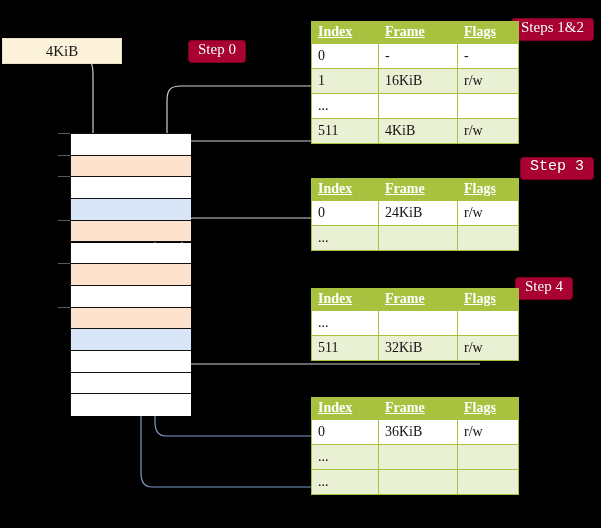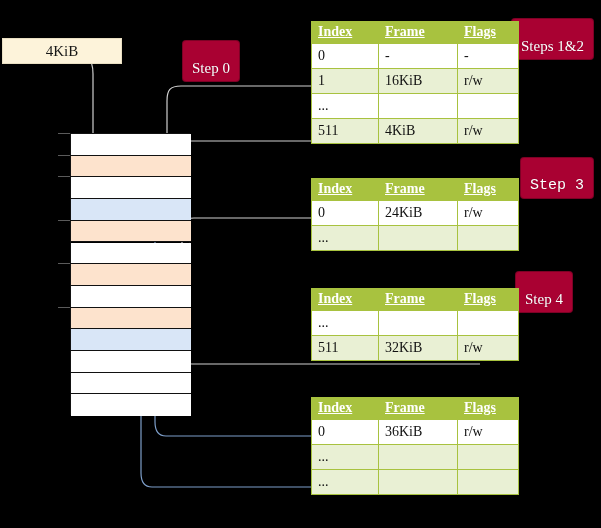--- a/index.html
+++ b/index.html
@@ -17,21 +17,21 @@
   }
 
   
   .badge {
     position: absolute;
     background: #a90132;
     color: #ffffff;
     font-family: "Liberation Serif", "DejaVu Serif", serif;
     font-size: 15px;
     line-height: 1;
-    padding: 20px 9px 5px 9px;
+    padding: 1px 9px 5px 9px;
     border-radius: 3px;
     white-space: nowrap;
     box-shadow: 0 0 0 1px #7d0125;
     text-shadow: 0 0 1px rgba(0,0,0,.4);
   }
 
   
   .cream-label {
     position: absolute;
     background: #fdf3da;
@@ -152,24 +152,24 @@
     <g fill="none" stroke="#7d9ec9" stroke-width="1.2">
 
       <path d="M480,436 L166,436 C 158,436 155,431 155,422 L155,233" marker-end="url(#ahBlue)"></path>
 
       <path d="M480,487 L152,487 C 144,487 141,482 141,473 L141,321" marker-end="url(#ahBlue)"></path>
     </g>
   </svg>
 
   <div class="cream-label" style="left:2px; top:38px; width:118px; height:24px; line-height:24px;">4KiB</div>
 
-  <div class="badge" style="left:183px; top:41px;">Step 0</div>
+  <div class="badge" style="left:189px; top:41px;">Step 0</div>
   <div class="badge" style="left:512px; top:19px;">Steps 1&amp;2</div>
   <div class="badge" style="left:521px; top:158px;font-family:Liberation Mono, monospace;">Step 3</div>
-  <div class="badge" style="left:516px; top:272px;">Step 4</div>
+  <div class="badge" style="left:516px; top:278px;">Step 4</div>
 
   <div id="mem-column">
       <div class="mem-cell " style="top: 0px;"></div>
       <div class="mem-cell orange" style="top: 21.7px;"></div>
       <div class="mem-cell " style="top: 43.4px;"></div>
       <div class="mem-cell blue" style="top: 65.1px;"></div>
       <div class="mem-cell orange" style="top: 86.8px;"></div>
       <div class="mem-cell " style="top: 108.5px;"></div>
       <div class="mem-cell orange" style="top: 130.2px;"></div>
       <div class="mem-cell " style="top: 151.9px;"></div>

